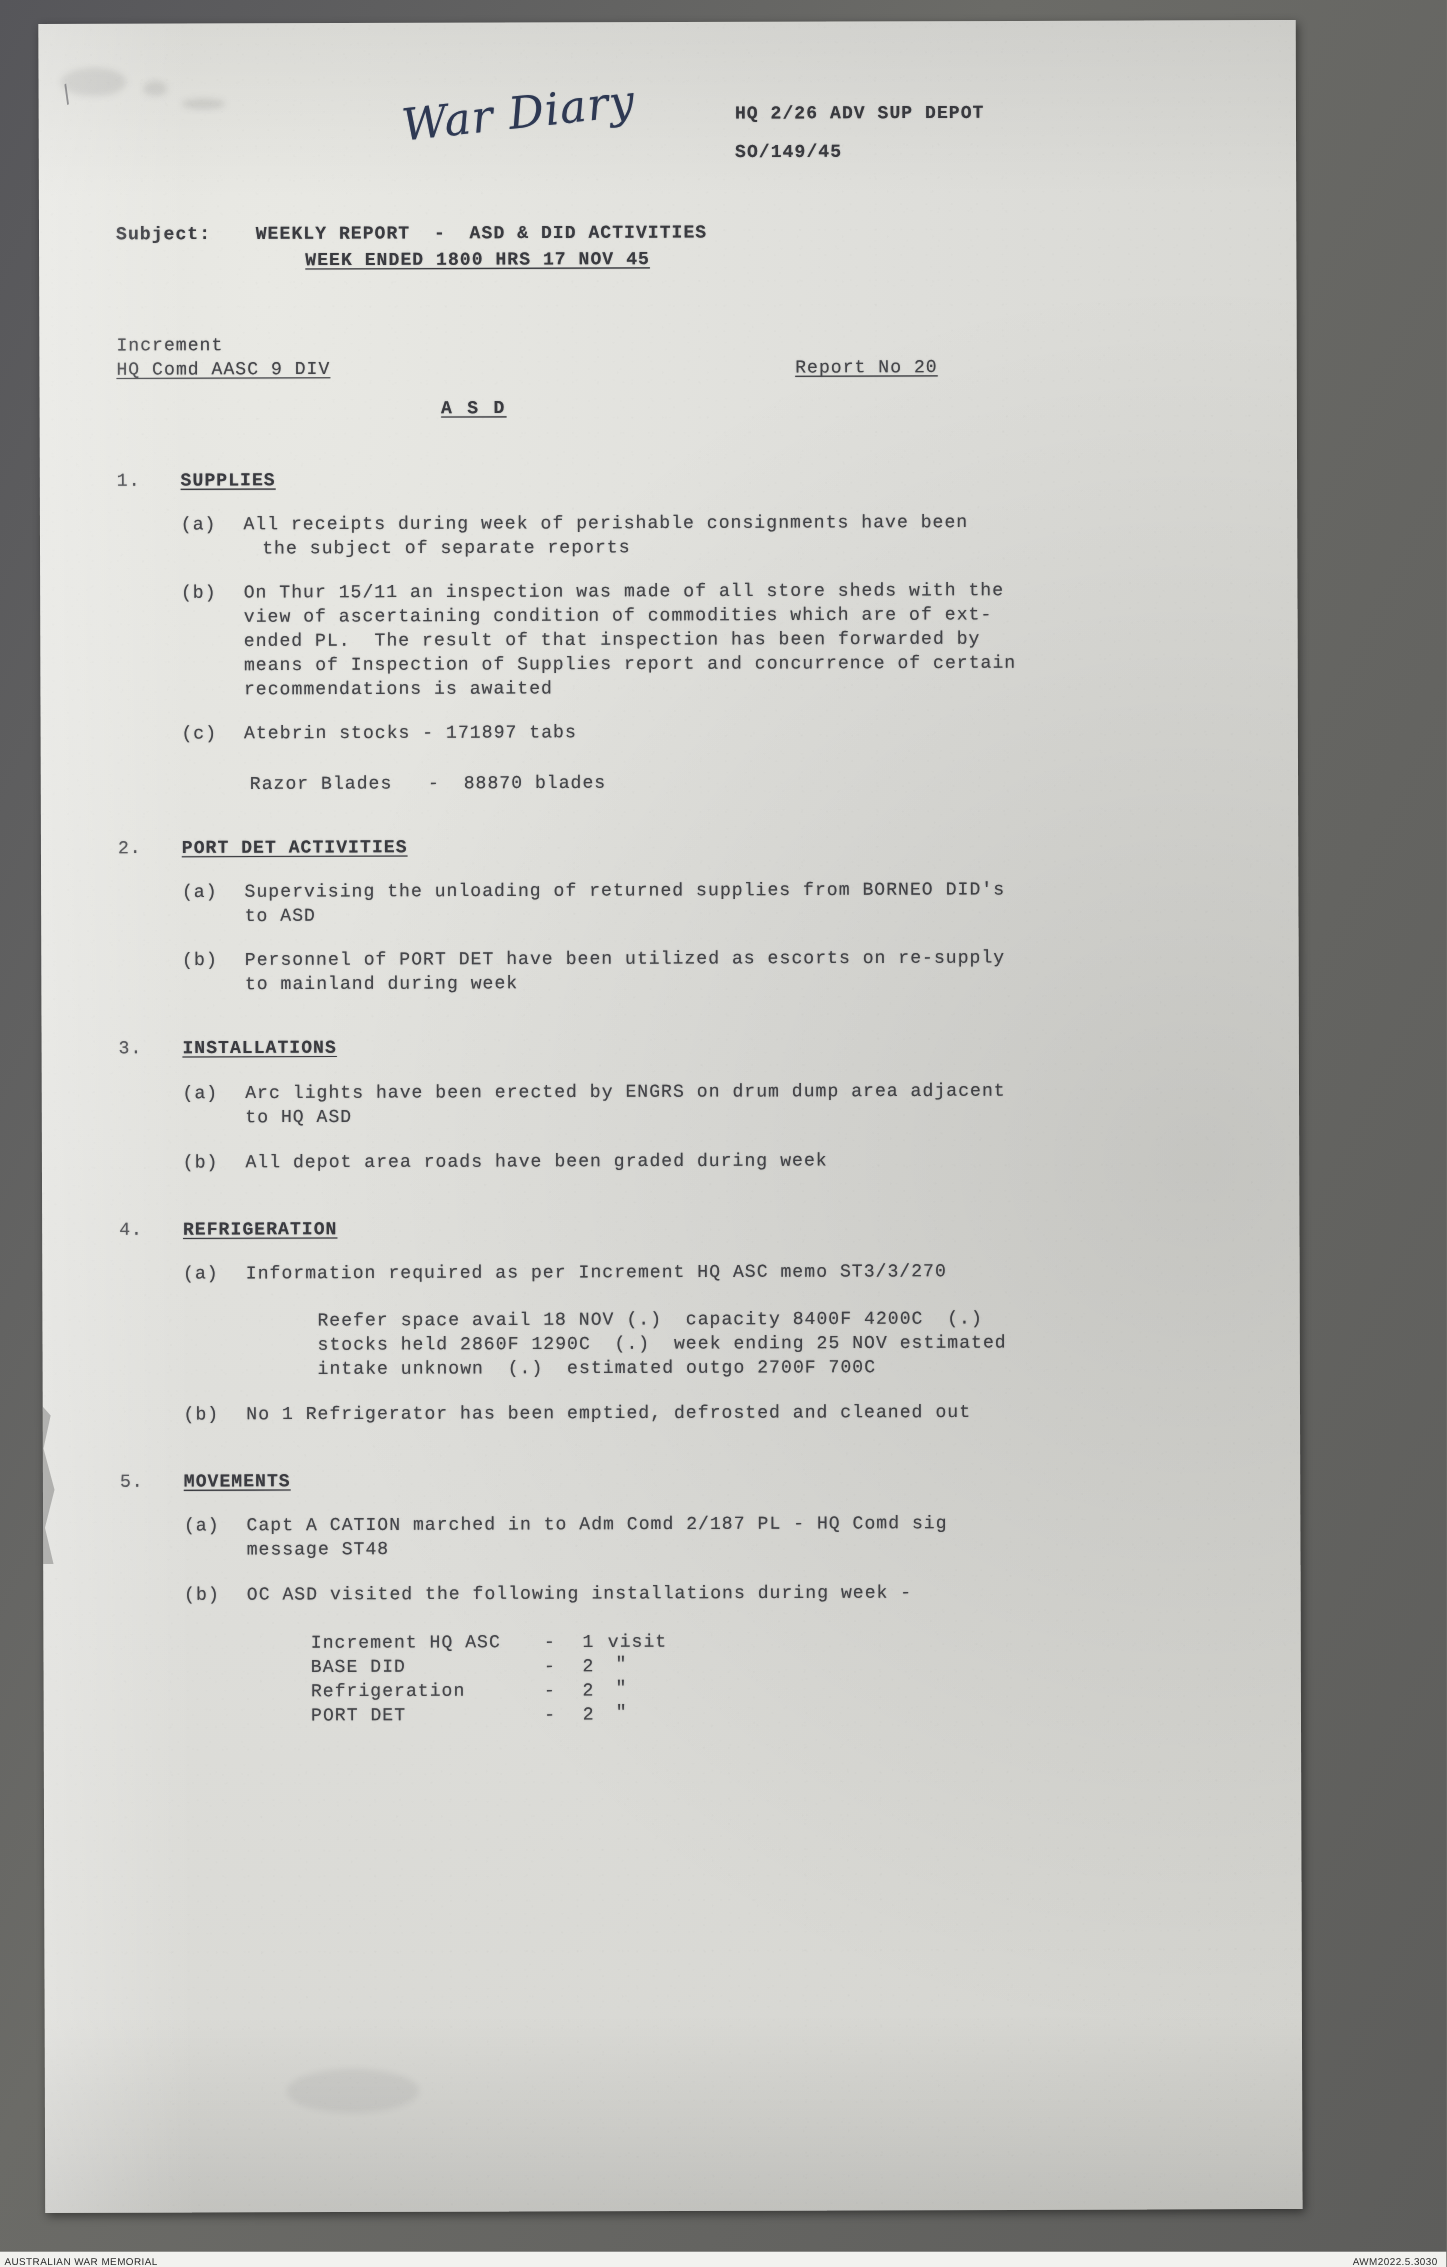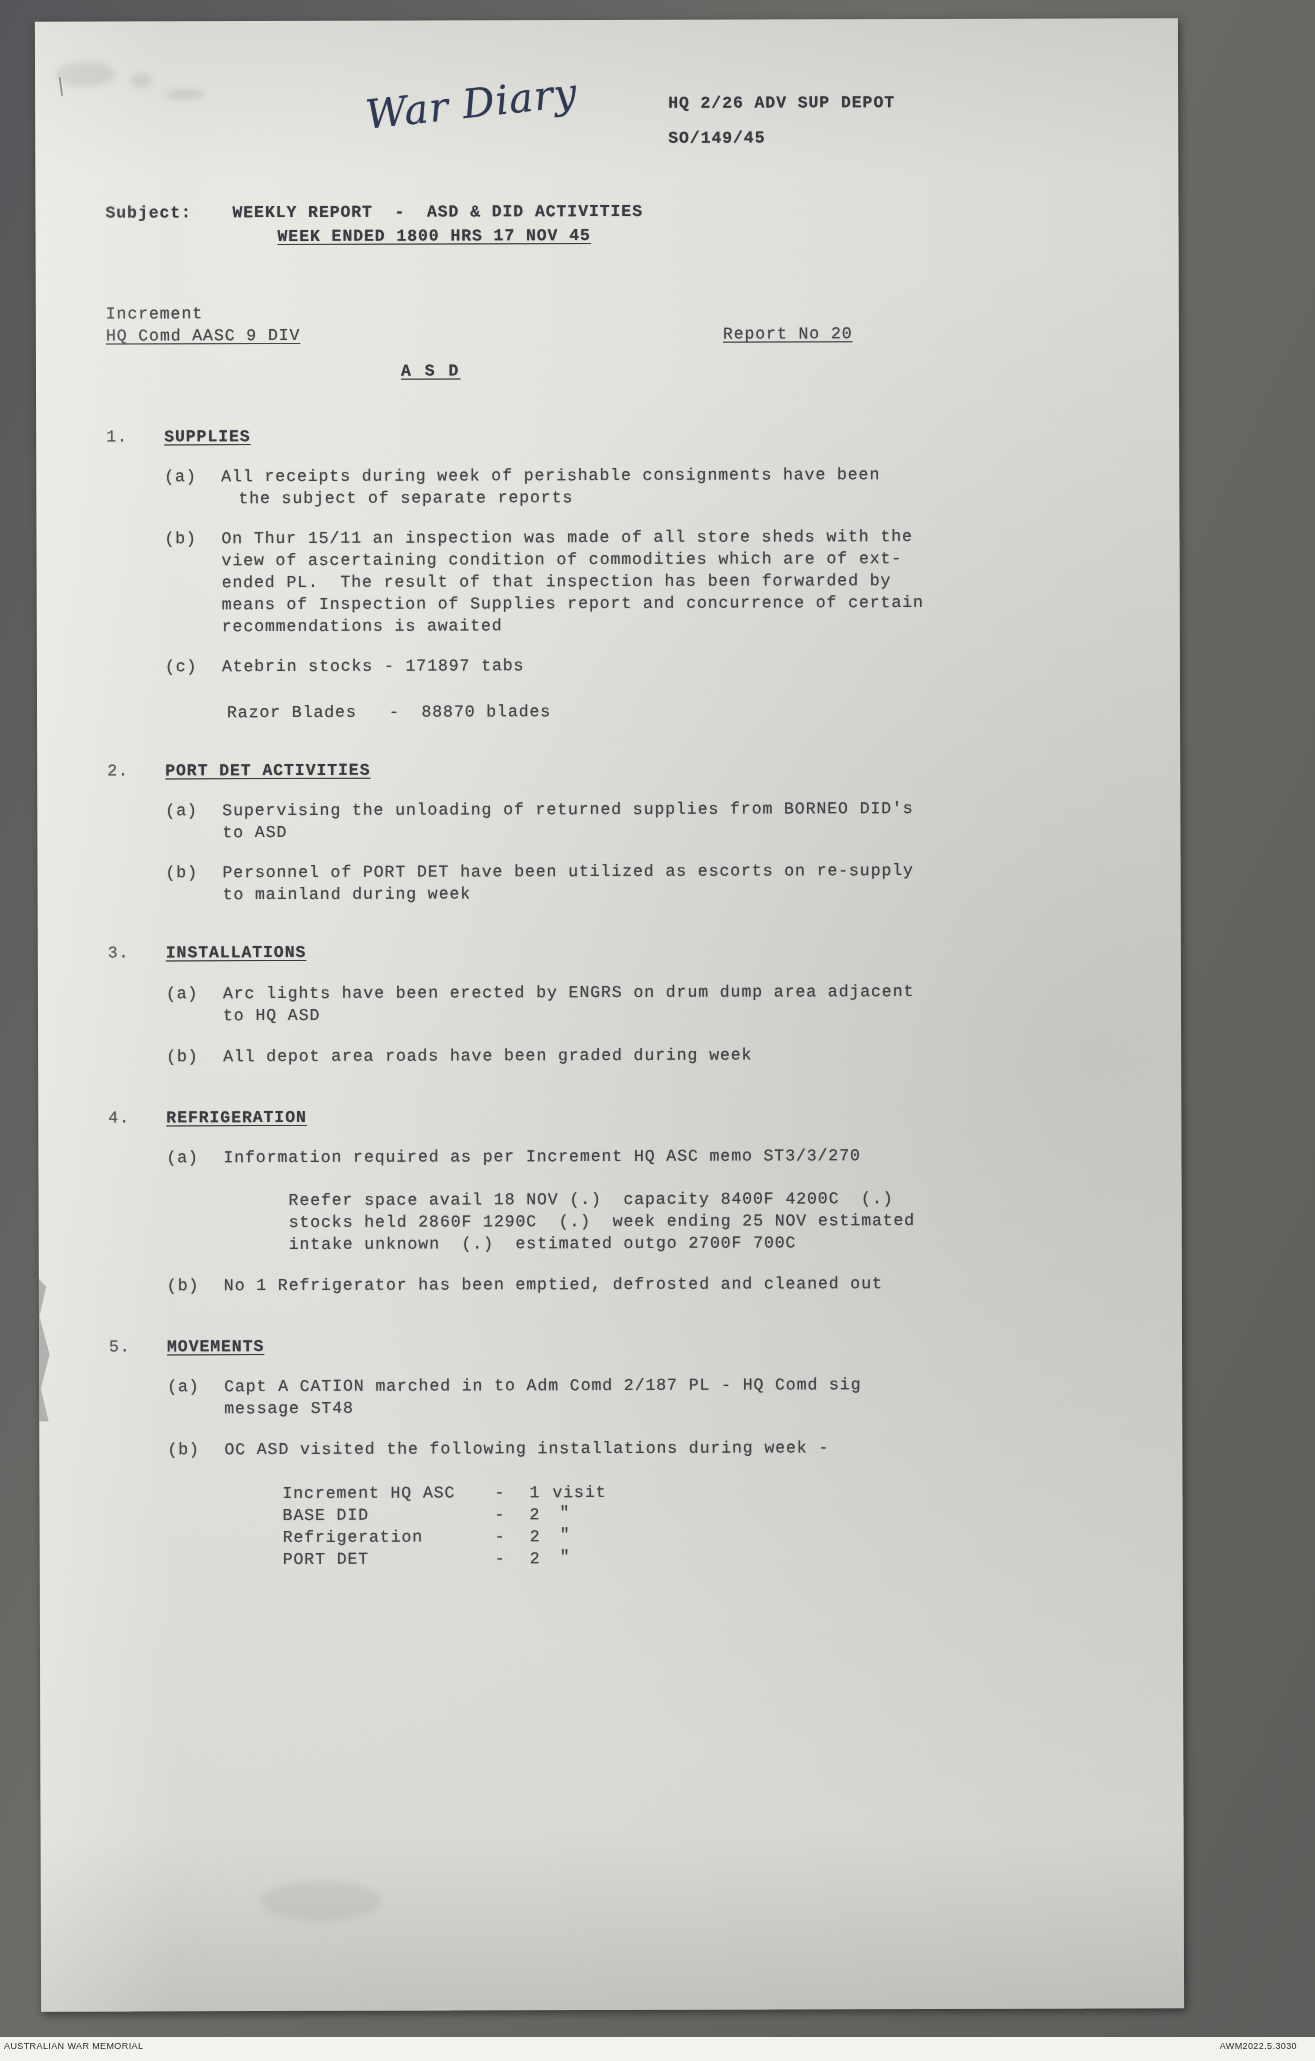--- a/index.html
+++ b/index.html
@@ -118,29 +118,29 @@
     transform: rotate(-25deg);
     opacity:.75;
   }
 
   
   .footer-bar {
     position: absolute;
     left: 0;
     bottom: 0;
     width: 1315px;
-    height: 24px;
+    height: 14px;
     background: #f2f2ef;
     color: #2a2a2a;
     font-family: "Liberation Sans", sans-serif;
     font-size: 9px;
     letter-spacing: .4px;
   }
   .footer-bar .left { position:absolute; left:4px; top:4px; }
-  .footer-bar .right { position:absolute; right:18px; top:4px; }
+  .footer-bar .right { position:absolute; right:8px; top:4px; }
 </style>
 </head>
 <body>
 
 <div class="scan-bg"></div>
 
 <div class="paper">
   <div class="grain"></div>
   <div class="edge-tear"></div>
   <div class="smudge" style="left:20px;top:40px;width:60px;height:26px;"></div>

